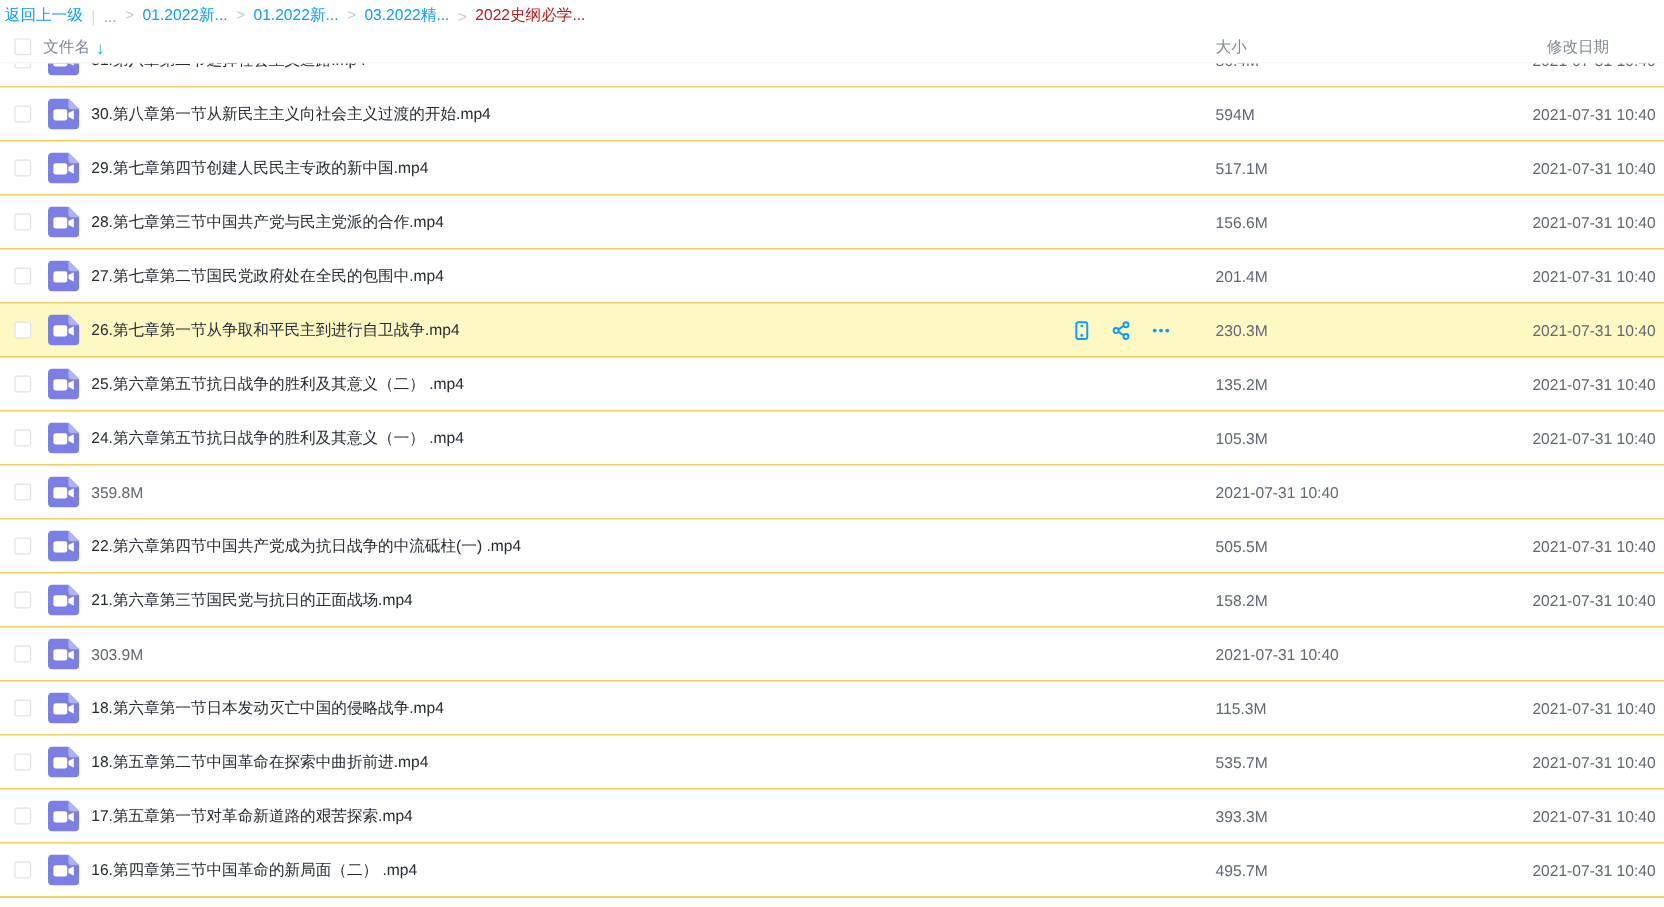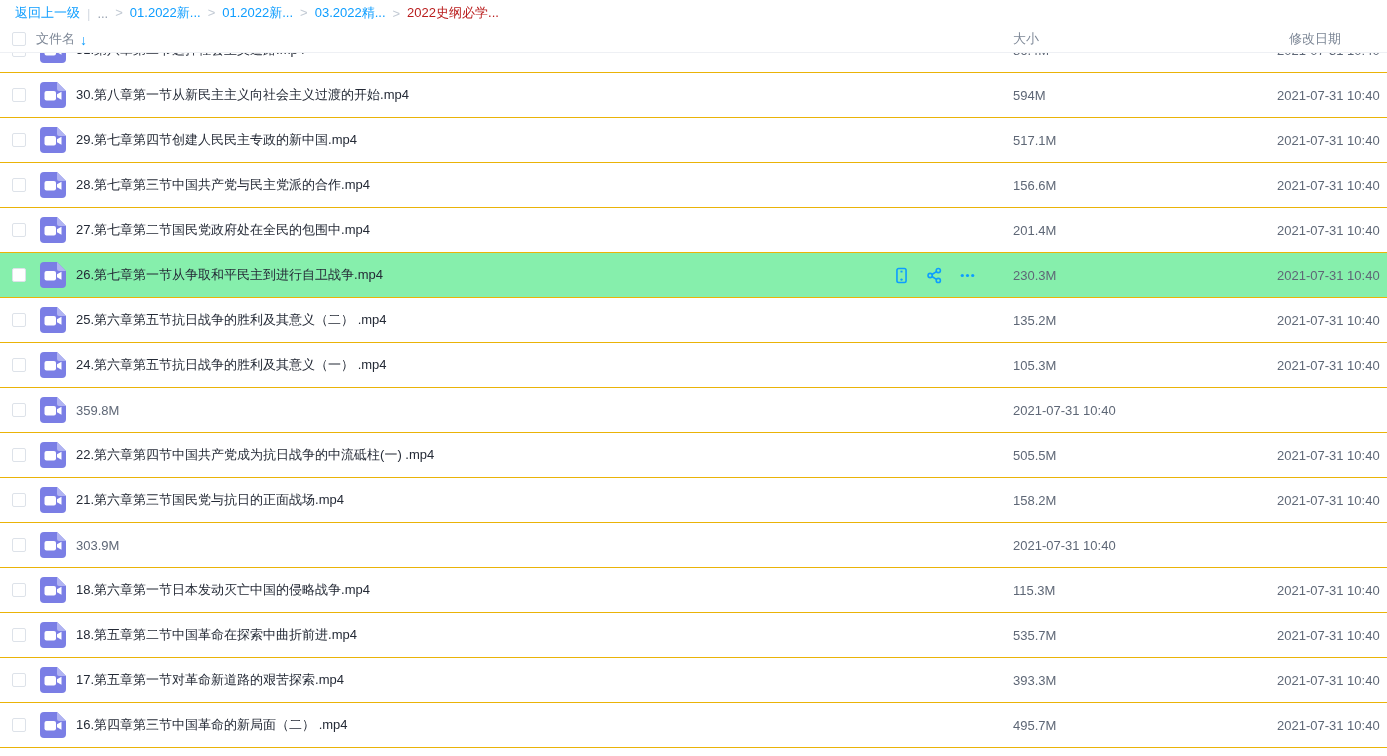--- a/index.html
+++ b/index.html
@@ -8,21 +8,21 @@
     background: #ffffff;
     font-family: "Liberation Sans", "DejaVu Sans", sans-serif;
     font-size: 13px;
     color: #242a36;
   }
 
   
   .breadcrumb {
     height: 26px;
     display: flex; align-items: center;
-    padding-left: 15px;
+    padding-left: 4px;
     white-space: nowrap;
   }
   .bc-back { color: #0d9dff; cursor: pointer; text-decoration: none; }
   .bc-divider { color: #d4dae2; margin: 0 7px; }
   .bc-collapsed { color: #9aa4b2; cursor: pointer; }
   .bc-sep { color: #c2cad4; margin: 0 7px; }
   .bc-link { color: #0d9dff; cursor: pointer; text-decoration: none; }
   .bc-current { color: #b91c1c; }
 
   
@@ -52,21 +52,21 @@
   }
 
   
   .file-list { overflow: hidden; height: 703px; }
   .file-row {
     height: 45px;
     border-bottom: 1px solid #eab308;
     background: #fff;
   }
   .file-row:first-child { margin-top: -25px; }
-  .file-row.hover { background: #86efac; }
+  .file-row.hover { background: #fef9c3; }
   .cell-icon { display: flex; align-items: center; }
   .cell-name {
     display: flex; align-items: center; justify-content: space-between;
     overflow: hidden; padding-right: 36px;
   }
   .fname {
     white-space: nowrap; overflow: hidden; text-overflow: ellipsis;
     color: #242a36; cursor: pointer;
   }
   .cell-size, .cell-date { color: #5e6776; }

